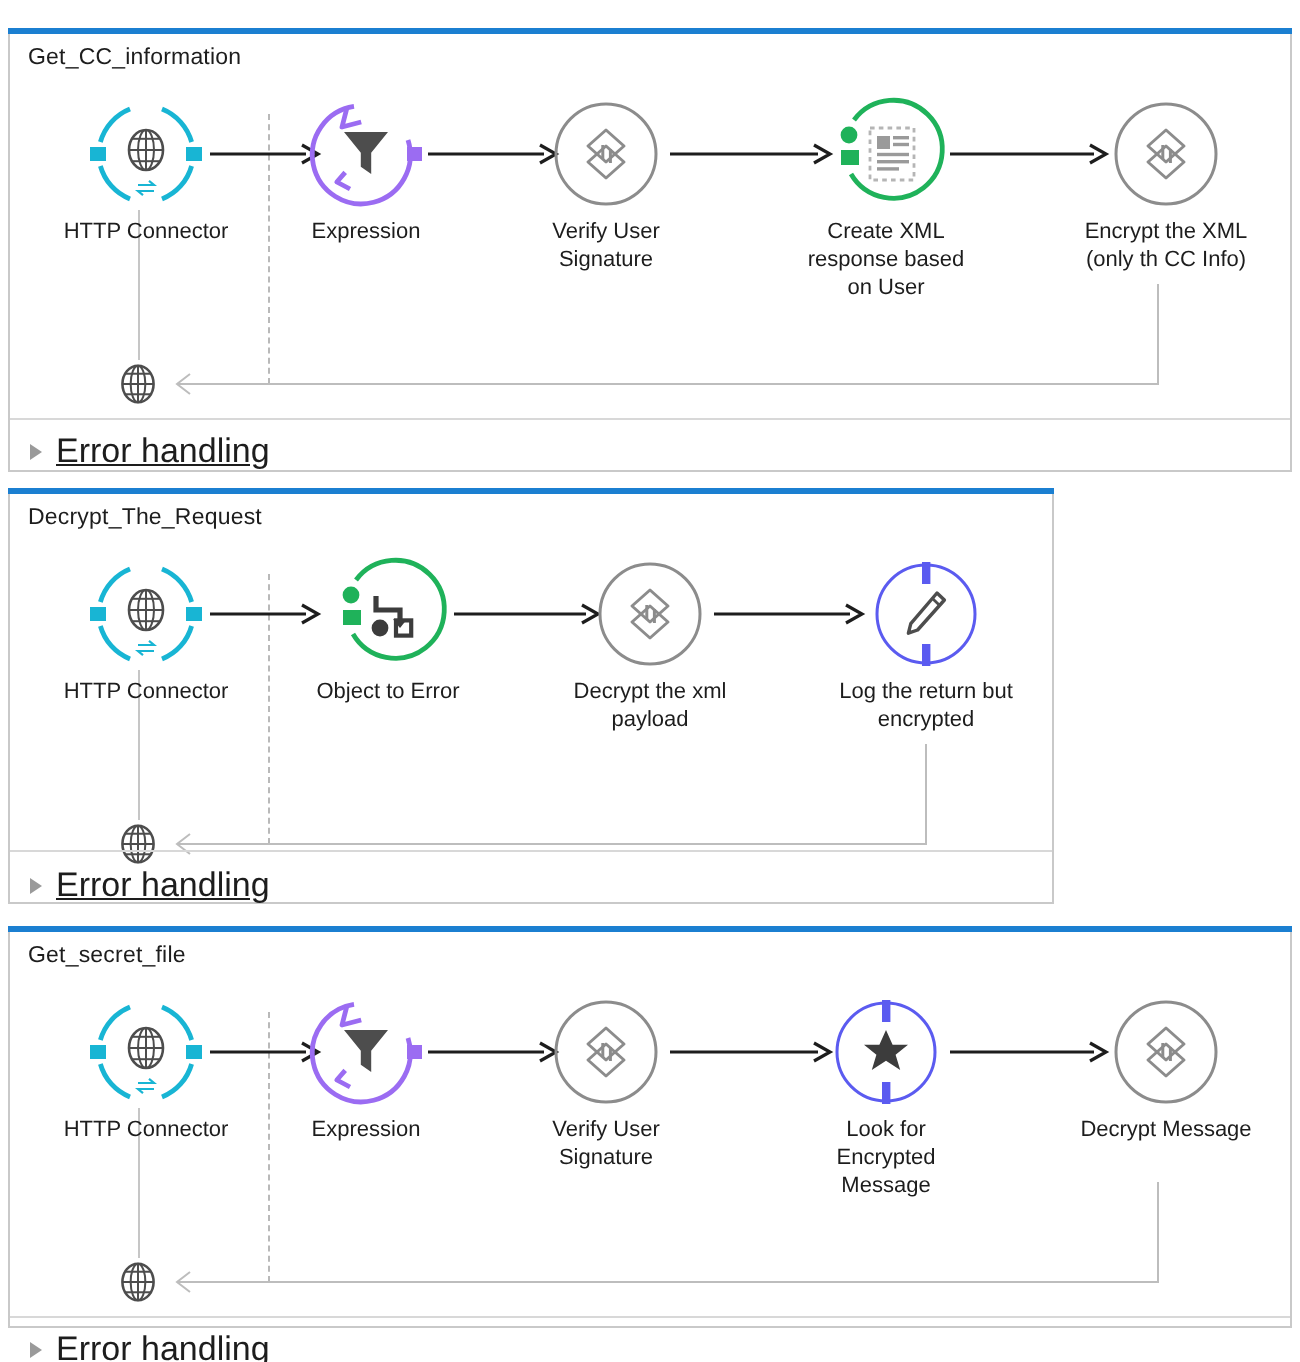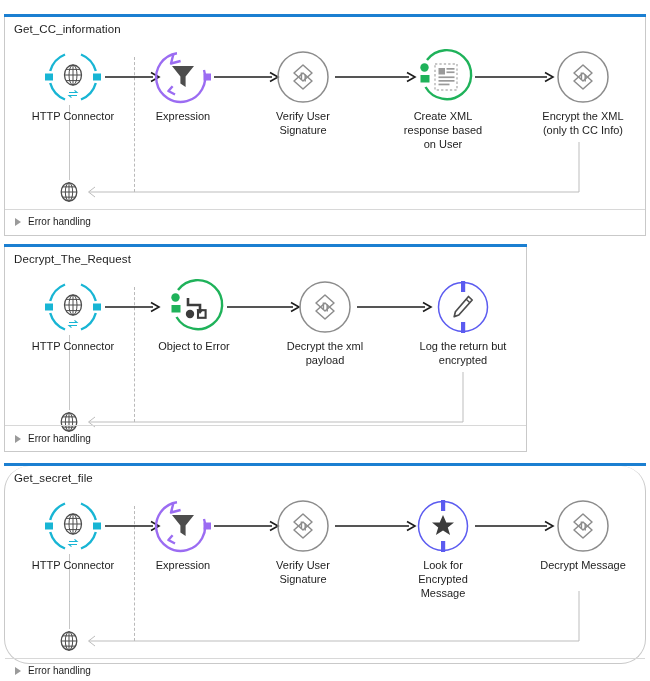--- a/index.html
+++ b/index.html
@@ -56,21 +56,21 @@
 
   
   .err-sep{position:absolute;height:1px;background:#d8d8d8;left:0;}
   .err-row{position:absolute;display:flex;align-items:center;gap:7px;left:10px;}
   .err-tri{
     width:0;height:0;
     border-left:6px solid #9a9a9a;
     border-top:4px solid transparent;
     border-bottom:4px solid transparent;
   }
-  .err-label{font-size:10px;color:#1d1d1d;}
+  .err-label{font-size:17px;color:#1d1d1d;text-decoration:underline;}
 </style>
 </head>
 <body>
 
 <div class="canvas">
 
   <div class="flow" style="left:4px;top:3px;width:642px;height:219px;">
     <div class="flow-topbar" style="width:642px;"></div>
     <div class="flow-title">Get_CC_information</div>
 
@@ -340,21 +340,21 @@
       <div class="node-label">Log the return but<br>encrypted</div>
     </div>
 
     <div class="err-sep" style="top:178px;width:521px;"></div>
     <div class="err-row" style="top:186px;">
       <span class="err-tri"></span>
       <span class="err-label">Error handling</span>
     </div>
   </div>
 
-  <div class="flow" style="left:4px;top:452px;width:642px;height:198px;border-radius:25px;">
+  <div class="flow" style="left:4px;top:452px;width:642px;height:198px;">
     <div class="flow-topbar" style="width:642px;"></div>
     <div class="flow-title">Get_secret_file</div>
 
     <div class="vline" style="left:64px;top:88px;height:75px;"></div>
     <div class="dashline" style="left:129px;top:40px;height:135px;"></div>
 
     <div class="retpath" style="left:78px;top:120px;">
       <svg width="500" height="60" viewBox="0 0 500 60">
         <path d="M496,5 L496,55 L6,55" fill="none" stroke="#bdbdbd" stroke-width="1"></path>
         <path d="M12,50 L5.5,55 L12,60" fill="none" stroke="#bdbdbd" stroke-width="1"></path>

